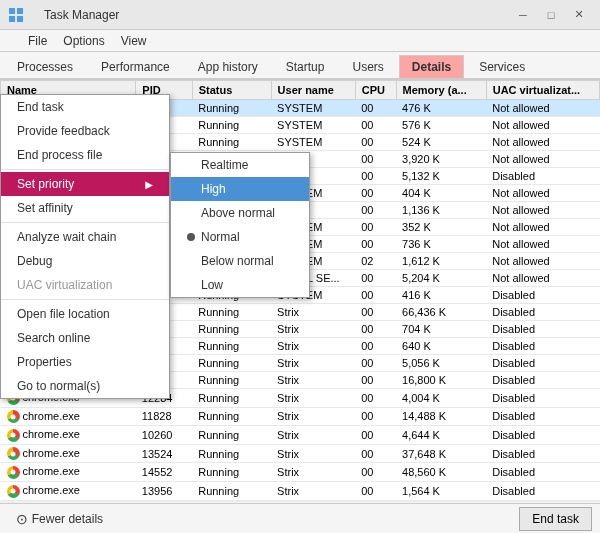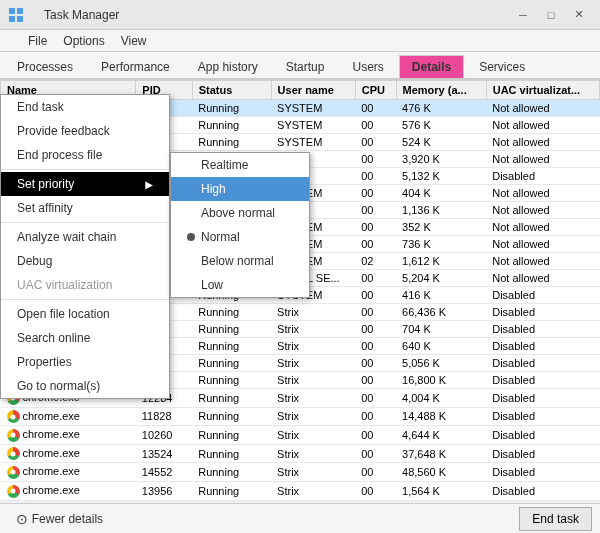--- a/index.html
+++ b/index.html
@@ -42,21 +42,21 @@
       padding: 4px 12px;
       font-size: 12px;
       color: #333;
       cursor: pointer;
       border: 1px solid transparent;
       border-bottom: none;
       margin-right: 2px;
       background: transparent;
     }
     .tab.active {
-      background: #ec4899;
+      background: #fca5a5;
       border-color: #ccc;
       border-bottom-color: white;
       font-weight: 600;
     }
 
     .main-area {
       display: flex;
       flex: 1;
       height: calc(533px - 30px - 22px - 28px - 30px);
       position: relative;
@@ -75,21 +75,21 @@
     }
     .ctx-item {
       padding: 5px 16px;
       font-size: 12px;
       color: #333;
       cursor: pointer;
       display: flex;
       align-items: center;
       justify-content: space-between;
     }
-    .ctx-item.highlighted { background: #000000; color: white; }
+    .ctx-item.highlighted { background: #be185d; color: white; }
     .ctx-item.disabled { color: #999; cursor: default; }
     .ctx-separator { height: 1px; background: #e0e0e0; margin: 2px 0; }
     .ctx-arrow { font-size: 10px; }
 
     
     .priority-submenu {
       position: absolute;
       left: 170px;
       top: 72px;
       width: 140px;

